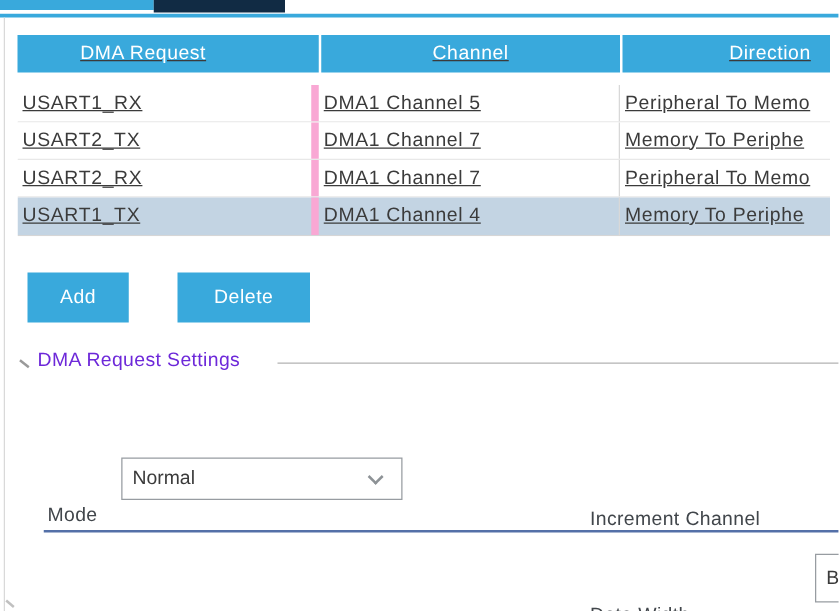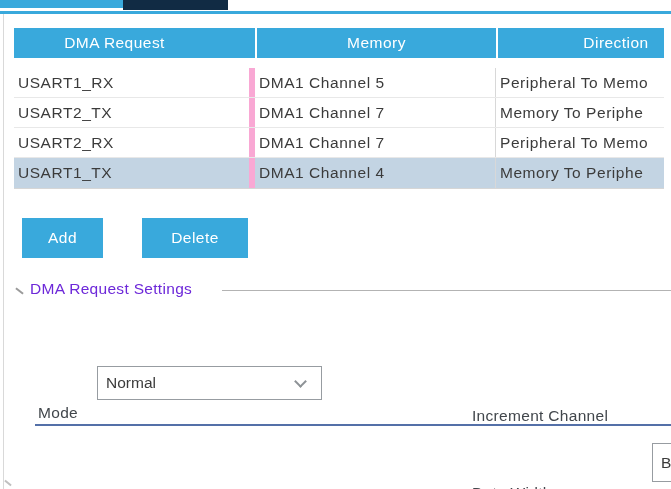--- a/index.html
+++ b/index.html
@@ -12,21 +12,21 @@
     font-family: "Liberation Sans", sans-serif;
     color: #3b3b3b;
   }
   
   .tab-stub-active { position: absolute; left: 0; top: 0; width: 123px; height: 8px; background: #39a9dc; }
   .tab-stub-dark   { position: absolute; left: 123px; top: 0; width: 105px; height: 10px; background: #112b44; }
   .tab-underline   { position: absolute; left: 0; top: 11px; width: 671px; height: 3px; background: #39a9dc; }
   .panel-left-border { position: absolute; left: 3px; top: 14px; width: 1px; height: 475px; background: #d9d9d9; }
 
   
-  .dma-table { position: absolute; left: 14px; top: 28px; width: 650px; overflow: hidden; }
+  .dma-table { position: absolute; left: 14px; top: 28px; width: 650px; overflow: hidden; text-decoration: underline; }
   .thead { display: flex; margin-left: -40px; width: 800px; }
   .th {
     height: 30px; background: #39a9dc; color: #ffffff;
     font-size: 15.5px; letter-spacing: .03em;
     display: flex; align-items: center; justify-content: center;
     margin-right: 2px; flex: none;
   }
   .th.c1 { width: 281px; } .th.c2 { width: 239px; } .th.c3 { width: 236px; }
   .tbody { margin-top: 10px; width: 690px; border-bottom: 1px solid #d6d6d6; }
   .tr { display: flex; height: 30px; border-bottom: 1px solid #e8e8e8; background: #ffffff; }
@@ -89,21 +89,21 @@
 <div id="screen">
 
   <div class="tab-stub-active"></div>
   <div class="tab-stub-dark"></div>
   <div class="tab-underline"></div>
   <div class="panel-left-border"></div>
 
   <div class="dma-table">
     <div class="thead">
       <div class="th c1">DMA Request</div>
-      <div class="th c2">Memory</div>
+      <div class="th c2">Channel</div>
       <div class="th c3">Direction</div>
     </div>
     <div class="tbody">
       <div class="tr">
         <div class="td c1">USART1_RX</div>
         <div class="td c2">DMA1 Channel 5</div>
         <div class="td c3">Peripheral To Memo</div>
       </div>
       <div class="tr">
         <div class="td c1">USART2_TX</div>

